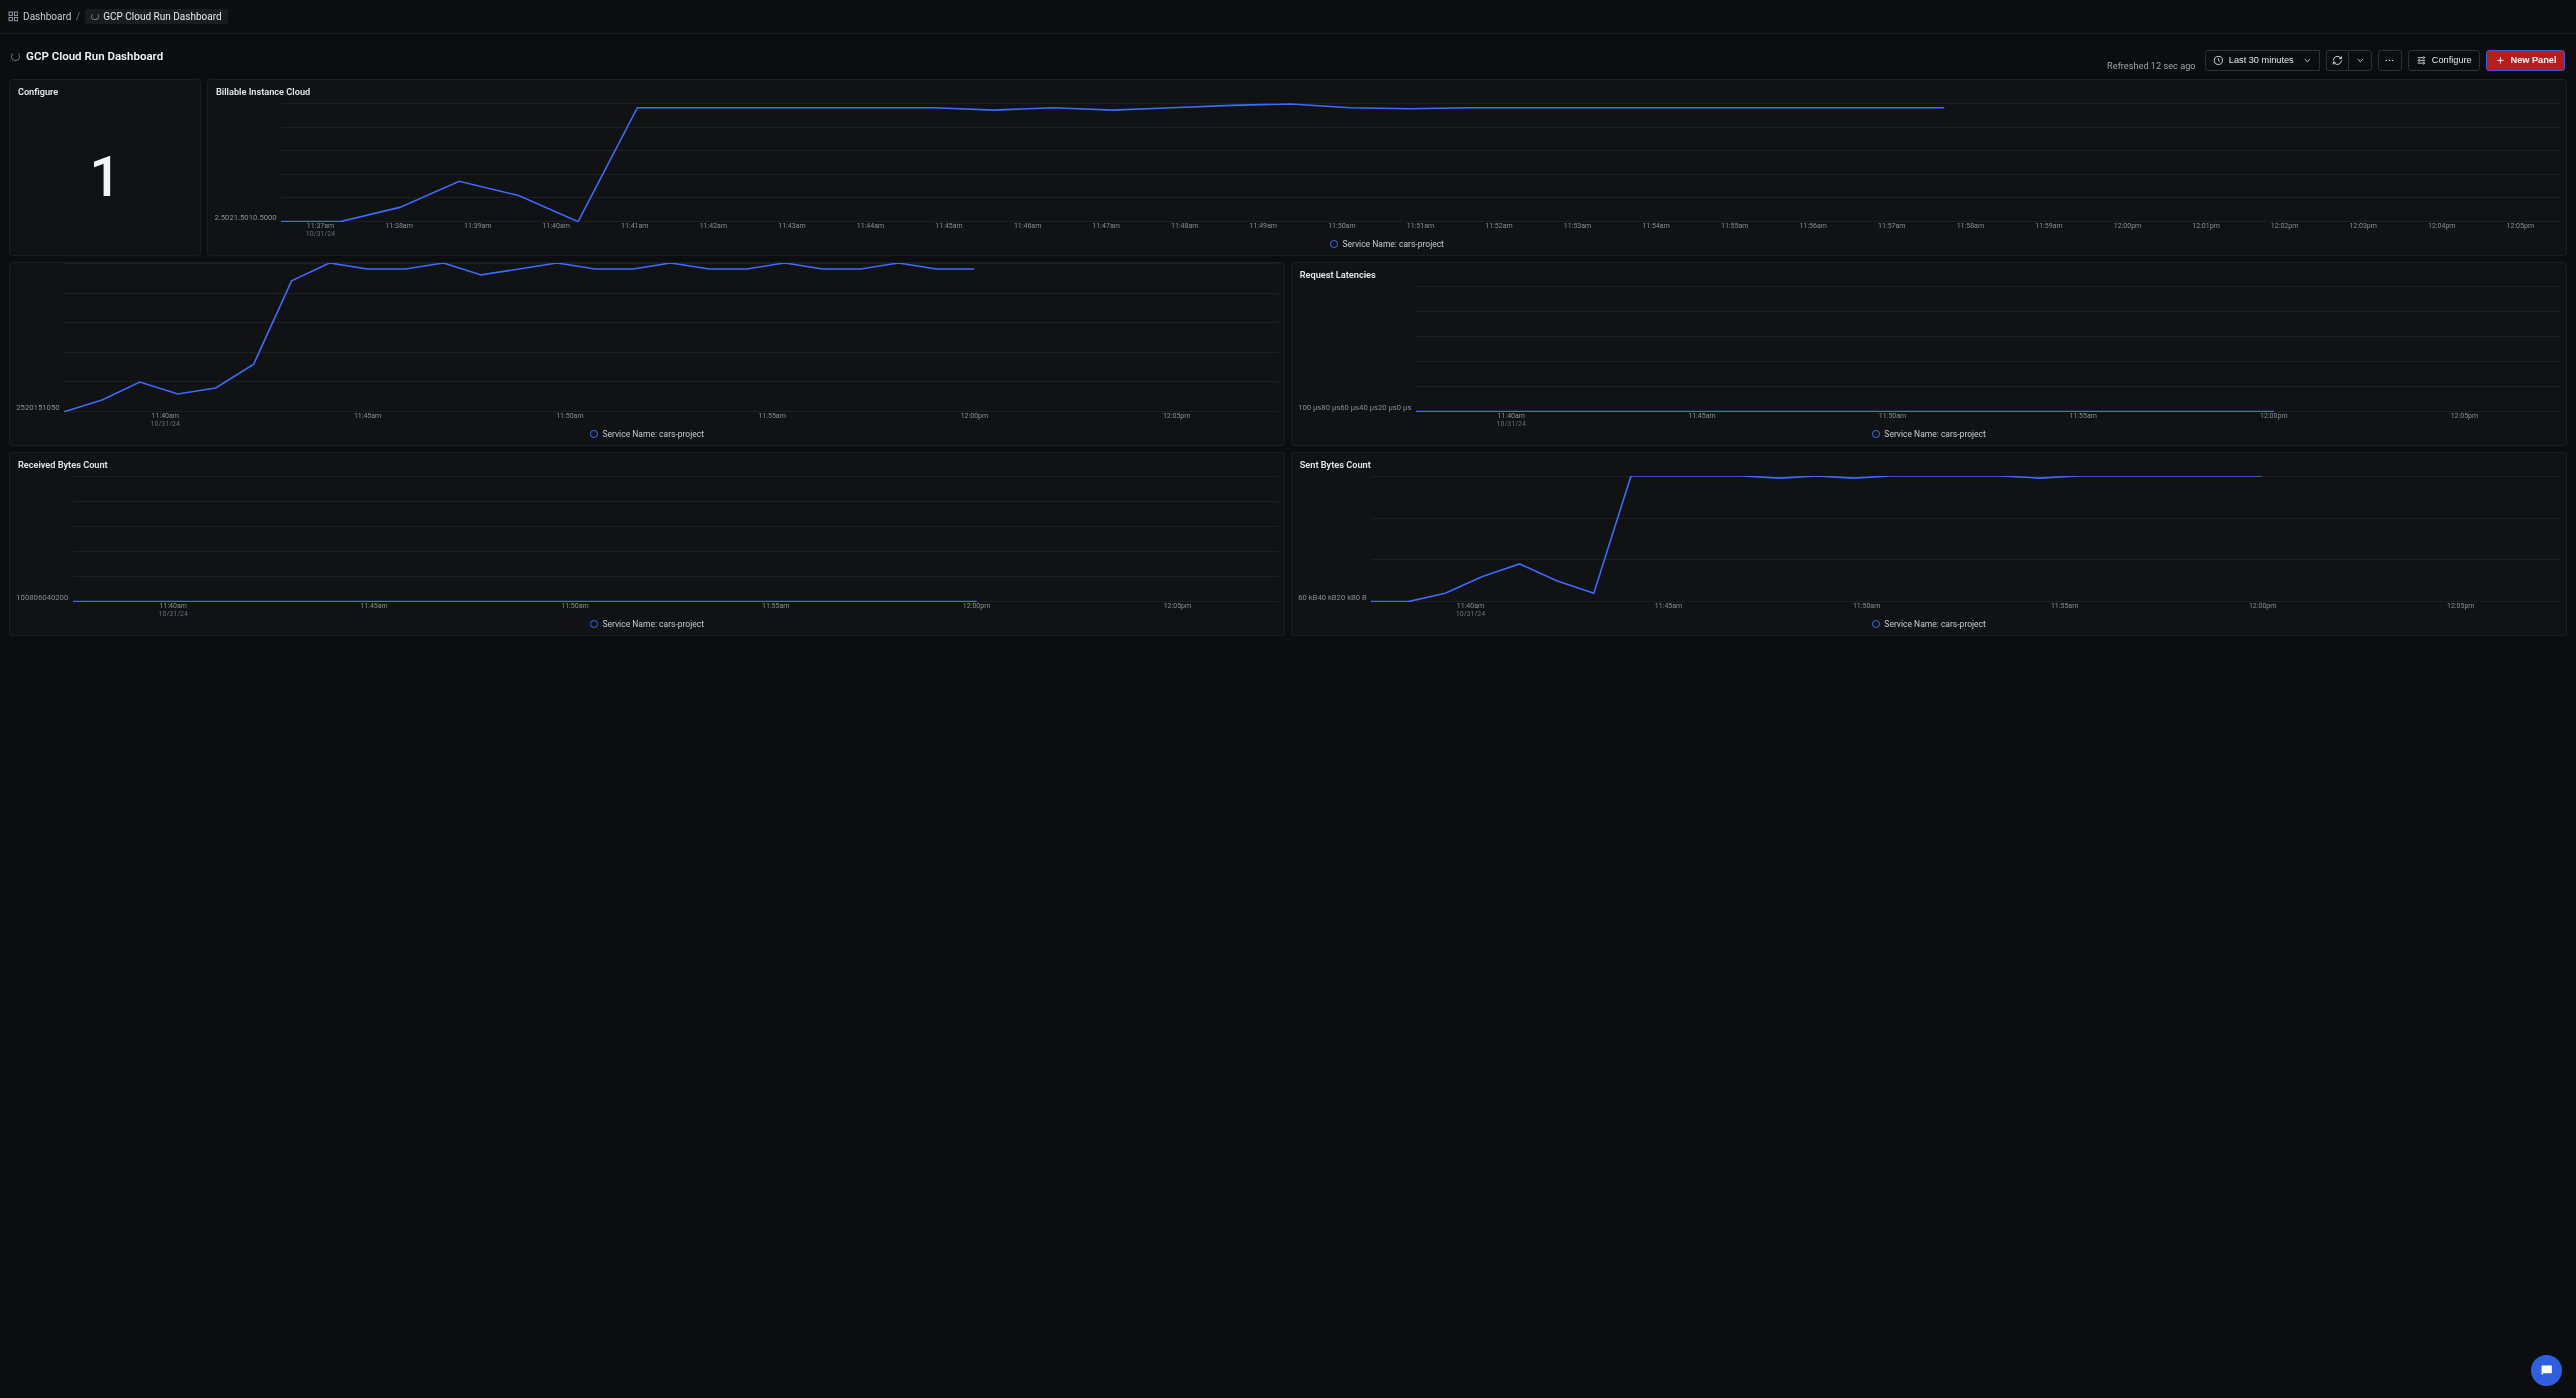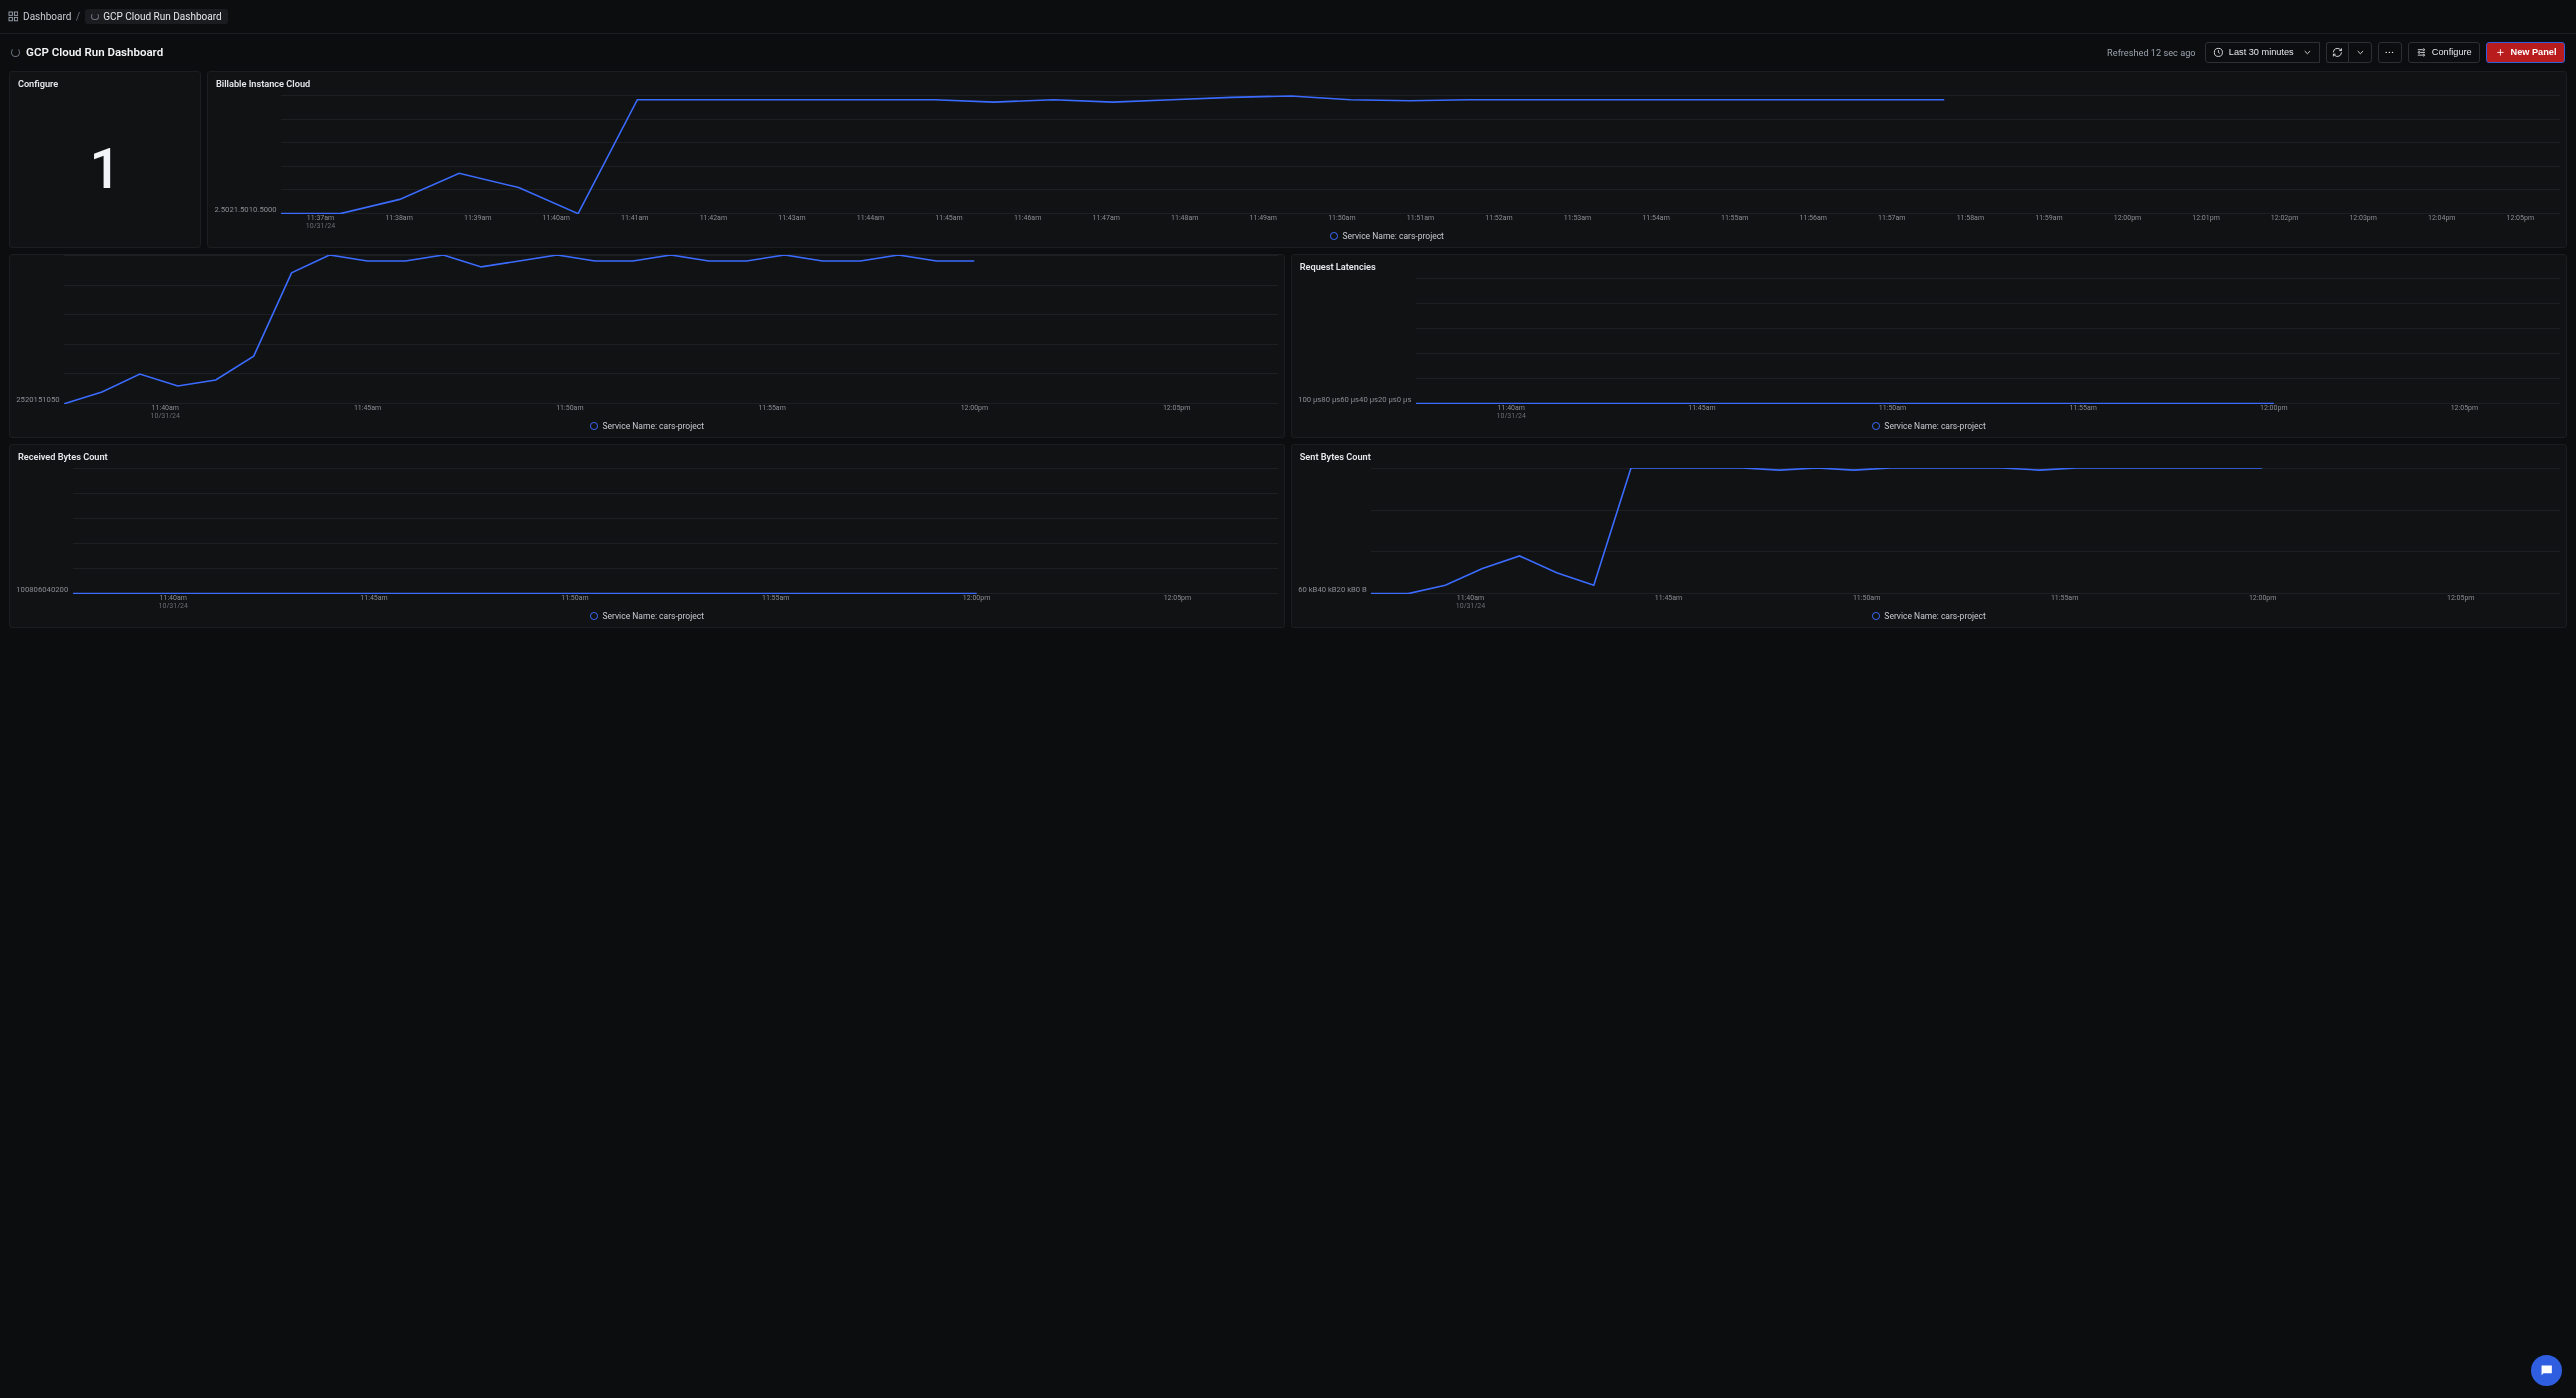--- a/index.html
+++ b/index.html
@@ -12,23 +12,23 @@
 .topbar a { color: #c9cbd1; text-decoration: none; font-size: 10px; }
 .topbar .sep { color: #6b7280; }
 .crumb-pill { display: inline-flex; align-items: center; gap: 4.6px; background: #1a1c1f; padding: 2.3px 6.1px; border-radius: 3.1px; }
 .crumb-pill .dot-spinner { width: 7.7px; height: 7.7px; border: 1.5px solid #6b7280; border-top-color: transparent; border-radius: 50%; }
 
 
 .header { display: flex; align-items: center; justify-content: space-between; padding: 7.7px 10.8px; }
 .header-left { display: flex; align-items: center; gap: 6.1px; }
 .header-left .dot-spinner { width: 9.2px; height: 9.2px; border: 1.5px solid #6b7280; border-top-color: transparent; border-radius: 50%; }
 .header-left h1 { font-size: 11.5px; font-weight: 600; color: #f3f4f6; }
-.header-right { display: flex; align-items: center; gap: 6.1px; }
+.header-right { display: flex; align-items: flex-end; gap: 6.1px; }
 .header-right .refreshed { color: #9ca3af; font-size: 9.2px; margin-right: 3.1px; }
-.btn { display: inline-flex; align-items: center; gap: 4.6px; background: transparent; border: 0.8px solid #2d2f34; color: #e5e7eb; padding: 3.8px 7.7px; border-radius: 3.1px; font-size: 9.2px; cursor: pointer; height: 21.5px; }
+.btn { display: inline-flex; align-items: center; gap: 4.6px; background: transparent; border: 0.8px solid #2d2f34; color: #e5e7eb; padding: 3.8px 7.7px; border-radius: 3.1px; font-size: 9.2px; cursor: pointer; height: 21.5px; margin-top: 8px; }
 .btn.icon-only { padding: 3.8px 5.4px; }
 .btn.primary { background: #b91c1c; border-color: #2f5fe0; color: #fff; font-weight: bold; }
 .btn svg { width: 10.8px; height: 10.8px; }
 .range-wrap { display: flex; }
 .range-wrap .btn { border-radius: 3.1px 0 0 3.1px; padding-right: 24.6px; position: relative; min-width: 115px; }
 .range-wrap .btn .chev { position: absolute; right: 6.1px; }
 .refresh-grp { display: flex; }
 .refresh-grp .btn:first-child { border-radius: 3.1px 0 0 3.1px; border-right: none; }
 .refresh-grp .btn:last-child  { border-radius: 0 3.1px 3.1px 0; }
 

